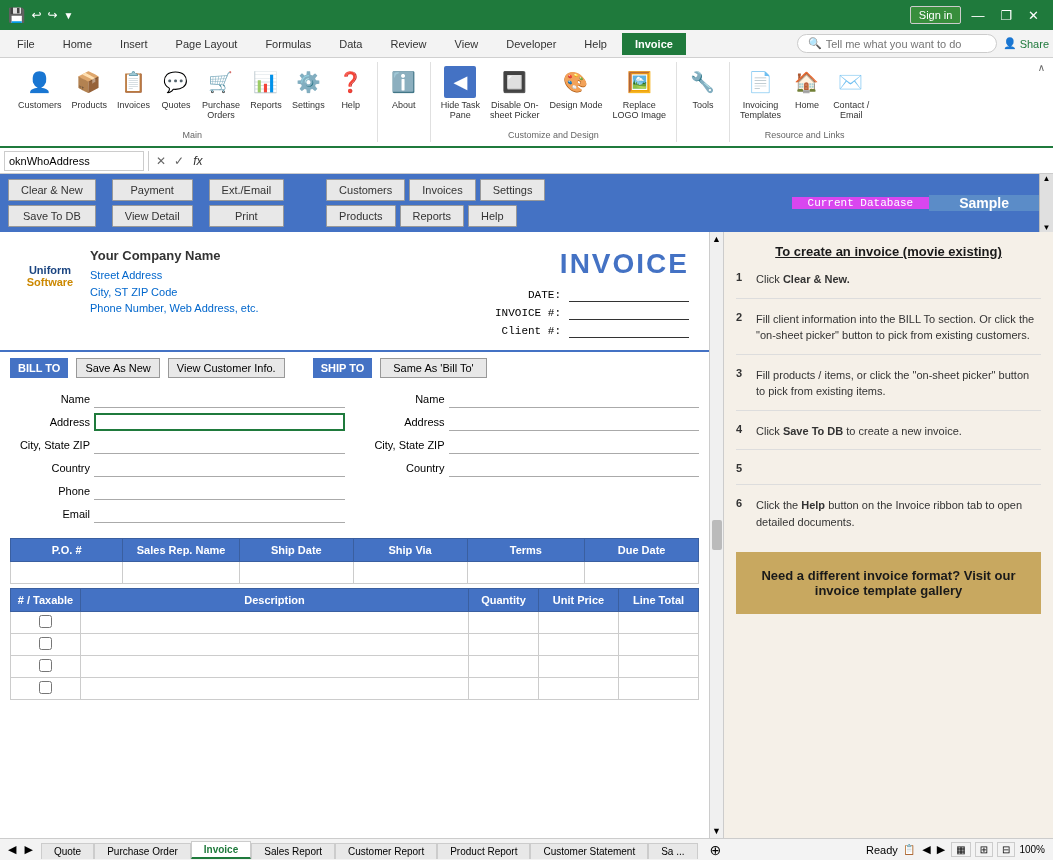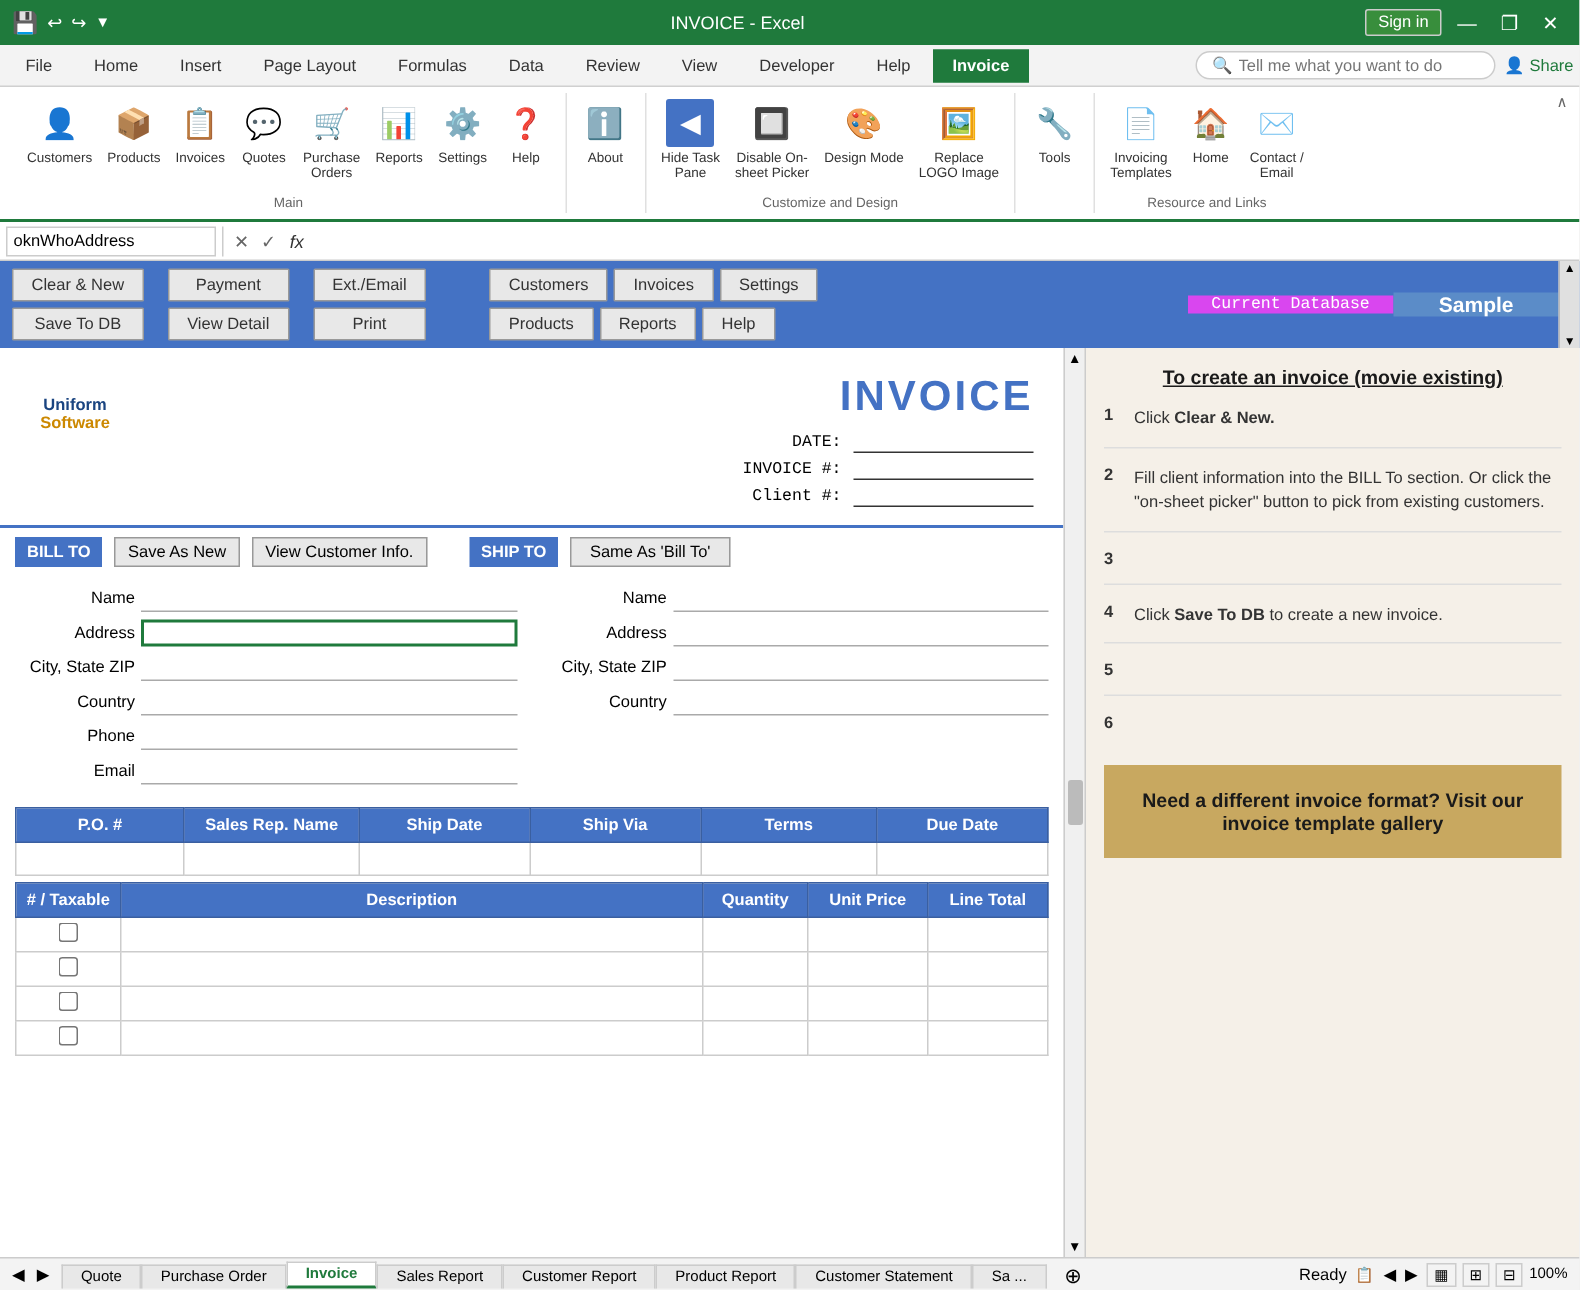--- a/index.html
+++ b/index.html
@@ -488,21 +488,20 @@
 </head>
 <body>
 
 <div class="title-bar">
   <div class="title-bar-left">
     <span style="cursor:pointer; font-size:14px;">💾</span>
     <span style="cursor:pointer; font-size:12px;">↩</span>
     <span style="cursor:pointer; font-size:12px;">↪</span>
     <span style="cursor:pointer; font-size:10px;">▼</span>
   </div>
-  <span class="title-bar-title">INVOICE  -  Excel</span>
   <div class="title-bar-controls">
     <button class="title-bar-btn">Sign in</button>
     <button class="win-btn">—</button>
     <button class="win-btn">❐</button>
     <button class="win-btn">✕</button>
   </div>
 </div>
 
 <div class="ribbon-tabs">
   <div class="ribbon-tab">File</div>
@@ -701,20 +700,28 @@
 
   <div class="invoice-area">
 
     <div class="invoice-main">
 
       <div class="invoice-header">
         <div class="company-section">
           <div class="logo-box">
             <span class="logo-uniform">Uniform</span>
             <span class="logo-software">Software</span>
+          </div>
+          <div class="company-info">
+            <div class="company-name">Your Company Name</div>
+            <div class="company-addr">
+              <div>Street Address</div>
+              <div>City, ST  ZIP Code</div>
+              <div>Phone Number, Web Address, etc.</div>
+            </div>
           </div>
         </div>
         <div class="invoice-title-section">
           <div class="invoice-title">INVOICE</div>
           <div class="invoice-fields">
             <div class="invoice-field-row">
               <span>DATE:</span>
               <div class="invoice-field-value"></div>
             </div>
             <div class="invoice-field-row">
@@ -872,30 +879,32 @@
       <div class="tutorial-step">
         <span class="step-num">1</span>
         <div class="step-text">Click <strong>Clear &amp; New.</strong></div>
       </div>
       <div class="tutorial-step">
         <span class="step-num">2</span>
         <div class="step-text">Fill client information into the BILL To section. Or click the "on-sheet picker" button to pick from existing customers.</div>
       </div>
       <div class="tutorial-step">
         <span class="step-num">3</span>
+        <div class="step-text">Fill products / items, or click the "on-sheet picker" button to pick from existing items.</div>
       </div>
       <div class="tutorial-step">
         <span class="step-num">4</span>
         <div class="step-text">Click <strong>Save To DB</strong> to create a new invoice.</div>
       </div>
       <div class="tutorial-step">
         <span class="step-num">5</span>
       </div>
       <div class="tutorial-step" style="border-bottom:none;">
         <span class="step-num">6</span>
+        <div class="step-text">Click the <strong>Help</strong> button on the Invoice ribbon tab to open detailed documents.</div>
       </div>
 
       <div class="gallery-promo">Need a different invoice format? Visit our invoice template gallery</div>
     </div>
   </div>
 </div>
 
 <div class="status-bar">
   <div class="status-left">
     <span style="cursor:pointer;">◀</span>

